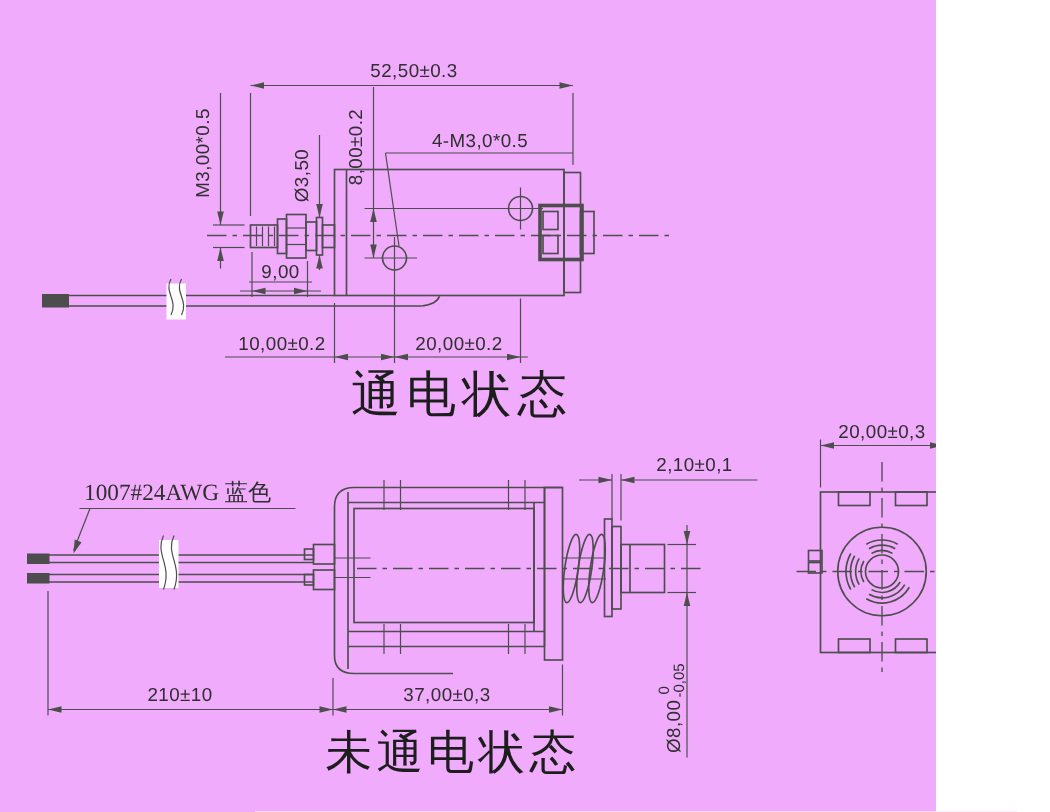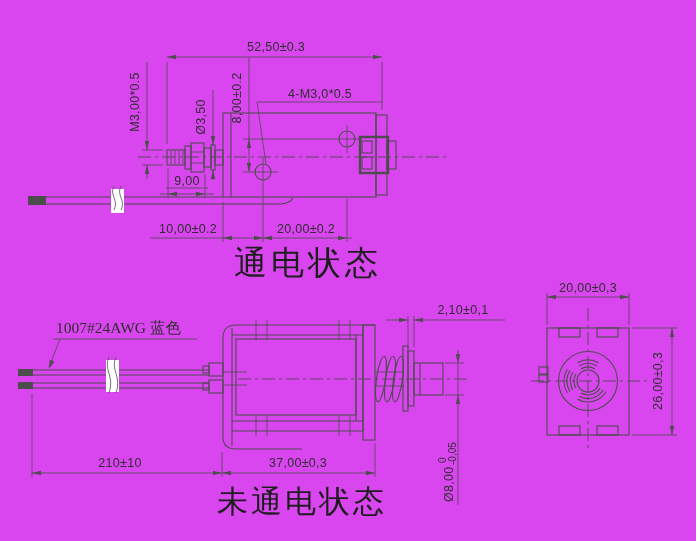--- a/index.html
+++ b/index.html
@@ -1,16 +1,16 @@
 <!DOCTYPE html>
 <html style="--line: #4d4d4d; --text: #2f2f2f;"><head>
 <meta charset="utf-8">
 <style>
   html,body{margin:0;padding:0;background:#ffffff;}
-  .stage{position:relative;width:696px;height:541px;background:#d946ef;overflow:hidden;}
+  .stage{position:relative;width:624px;height:541px;background:#f0abfc;overflow:hidden;}
   svg{display:block;}
   .ln{fill:none;stroke:var(--line,#4d4d4d);stroke-width:1.1;}
   .thick{fill:none;stroke:var(--line,#4d4d4d);stroke-width:2.4;}
   .thin{fill:none;stroke:var(--line,#4d4d4d);stroke-width:0.8;}
   .cl{fill:none;stroke:var(--line,#4d4d4d);stroke-width:0.9;stroke-dasharray:13 4 3 4;}
   .arr{fill:var(--line,#4d4d4d);stroke:none;}
   .blk{fill:var(--line,#333);stroke:none;}
   .white{fill:#ffffff;stroke:none;}
   text{fill:var(--text,#2f2f2f);font-family:"Liberation Sans",sans-serif;font-size:12.5px;}
   .dimtxt{font-size:12.5px;letter-spacing:0.3px;}

